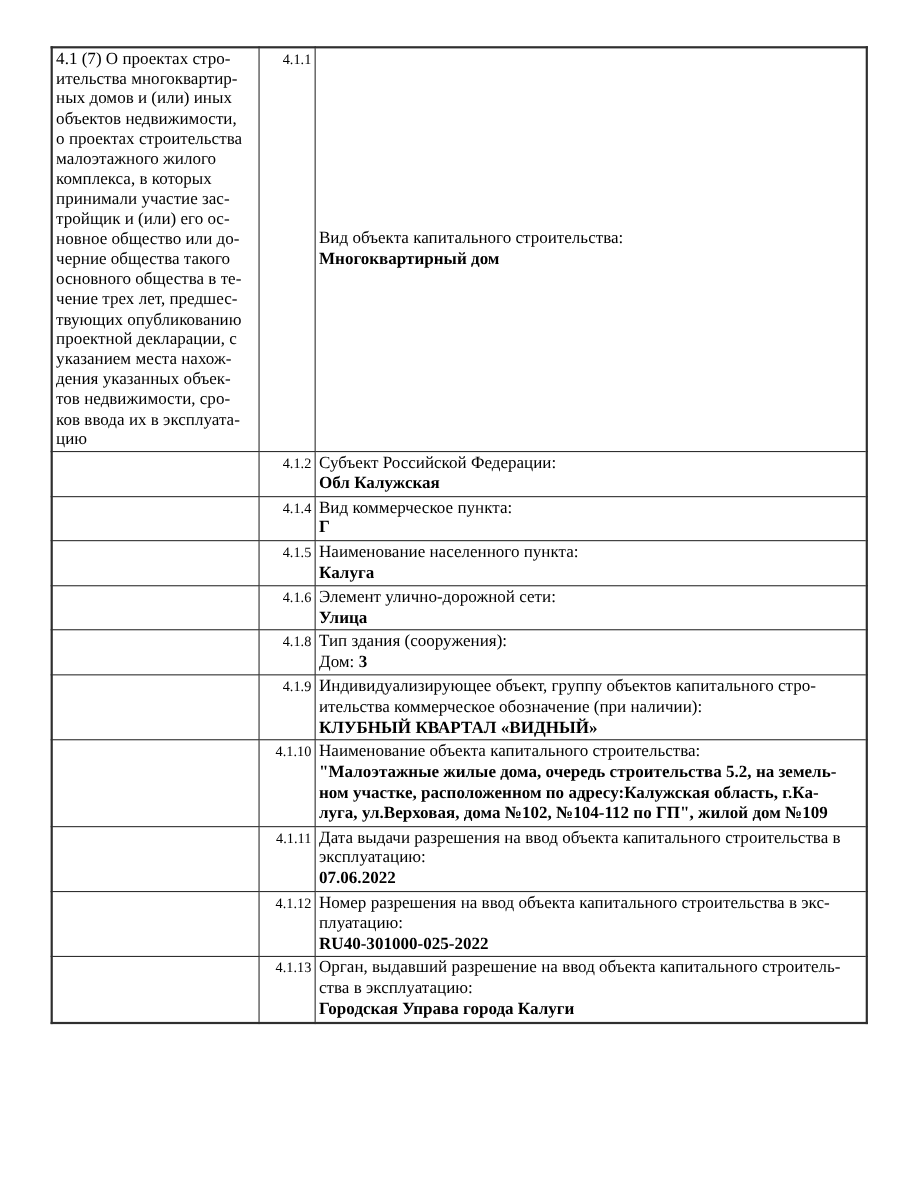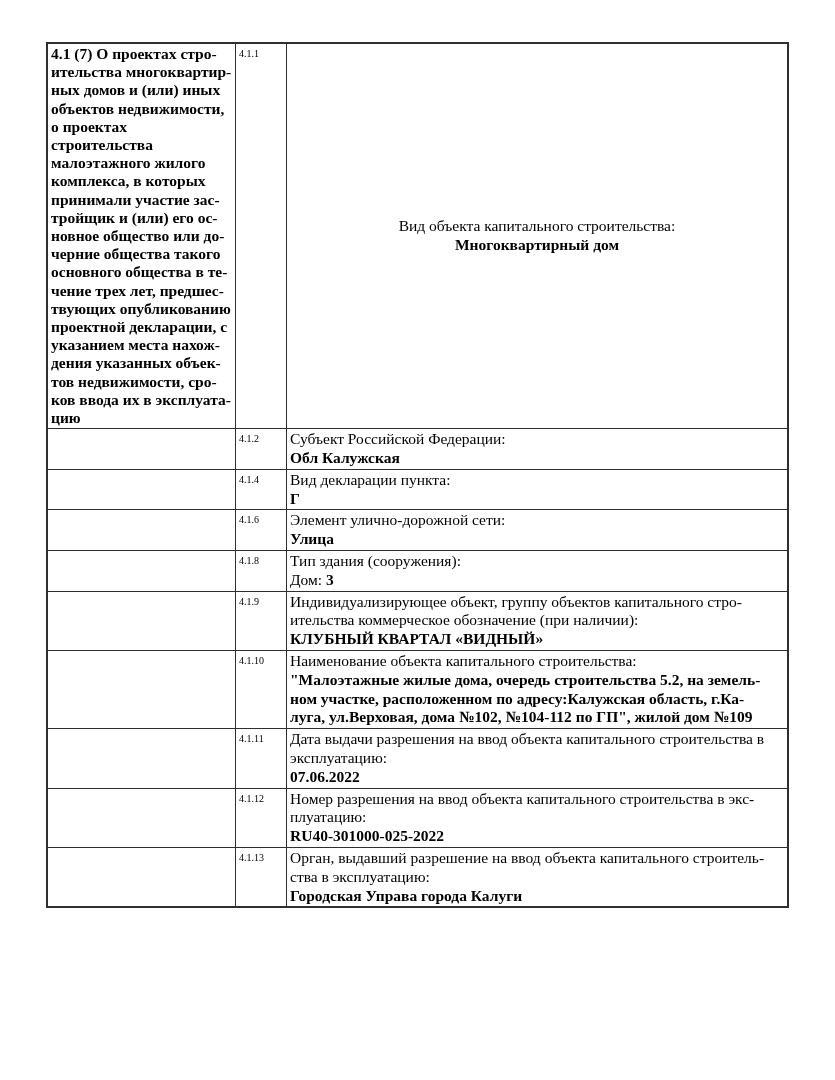--- a/index.html
+++ b/index.html
@@ -29,53 +29,52 @@
     overflow: hidden;
   }
   td.col-desc {
     width: 181px;
     padding: 1px 2px 1px 2px;
   }
   td.col-num {
     width: 44px;
     vertical-align: middle;
     padding: 1px 2px;
-    font-size: 10px;
+    font-size: 13px;
     line-height: 18.5px;
+    text-align: right;
   }
   td.col-content {
     width: 494px;
     font-size: 15.5px;
     line-height: 18.8px;
   }
   .desc-text {
     display: block;
     white-space: pre-line;
     font-size: 15.5px;
     line-height: 18.2px;
-    font-weight: bold;
   }
   .row-label {
     display: block;
     white-space: pre-line;
   }
   .row-value-line {
     display: block;
     white-space: pre-line;
   }
   .row-value-prefix {
     font-weight: normal;
     margin-top: 37px;
   }
   .row-value {
     font-weight: bold;
   }
   tr.row-first td.col-content {
     vertical-align: middle;
-    text-align: center;
   }
 </style>
 </head>
 <body>
 
 <table class="decl-table">
   <tbody id="table-body">
   <tr class="row-first">
     <td class="col-desc">
           <span class="desc-text">4.1 (7) О проектах стро-
@@ -113,25 +112,33 @@
       <span class="row-label">Субъект Российской Федерации:</span>
       <span class="row-value-line"><span class="row-value">Обл Калужская</span></span>
     </td>
   </tr>
 
 
   <tr>
     <td class="col-desc"></td>
     <td class="col-num">4.1.4</td>
     <td class="col-content">
-      <span class="row-label">Вид декларации пункта:</span>
+      <span class="row-label">Вид коммерческое пункта:</span>
       <span class="row-value-line"><span class="row-value">Г</span></span>
     </td>
   </tr>
 
+  <tr>
+    <td class="col-desc"></td>
+    <td class="col-num">4.1.5</td>
+    <td class="col-content">
+      <span class="row-label">Наименование населенного пункта:</span>
+      <span class="row-value-line"><span class="row-value">Калуга</span></span>
+    </td>
+  </tr>
 
   <tr>
     <td class="col-desc"></td>
     <td class="col-num">4.1.6</td>
     <td class="col-content">
       <span class="row-label">Элемент улично-дорожной сети:</span>
       <span class="row-value-line"><span class="row-value">Улица</span></span>
     </td>
   </tr>
 

